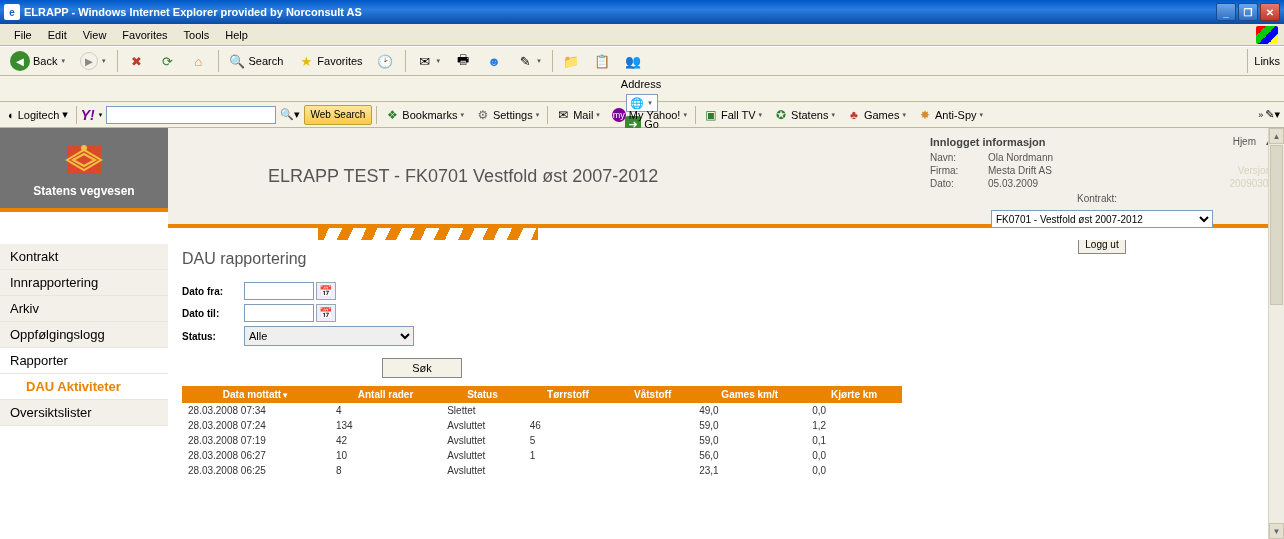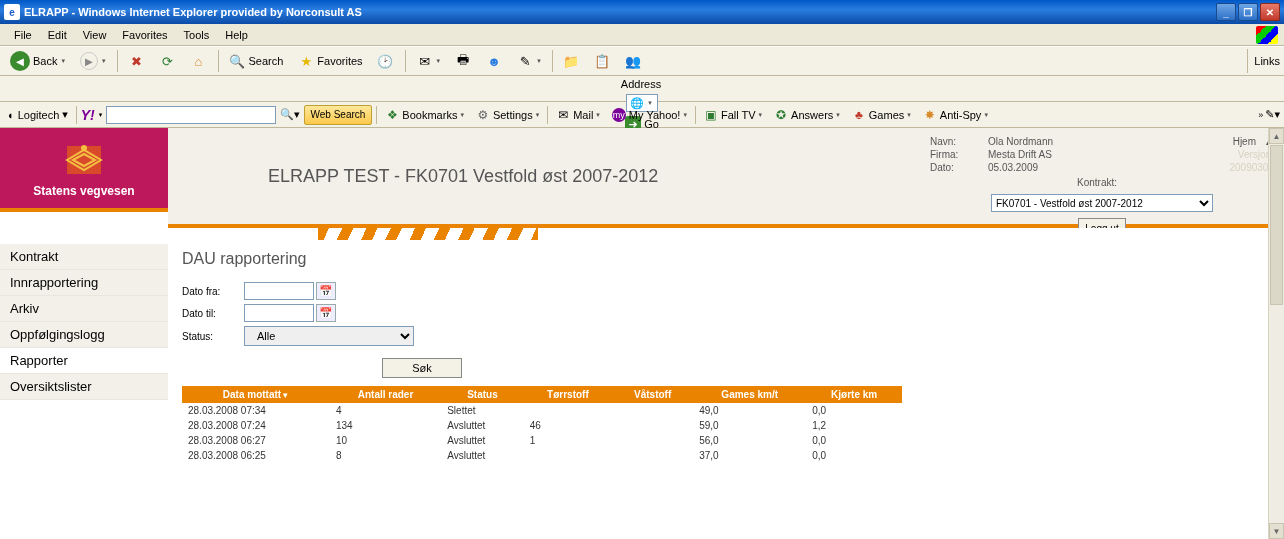--- a/index.html
+++ b/index.html
@@ -44,21 +44,21 @@
 .y-bar .item .ic{width:14px;height:14px;font-size:12px;display:flex;align-items:center;justify-content:center;}
 .y-bar .item .dd{font-size:7px;color:#555;}
 .y-bar .vsep{width:1px;height:18px;background:#c0b89c;}
 
 
 .page { background:#fff; height:calc(539px - 24px - 22px - 30px - 26px - 26px); overflow:hidden; position:relative;}
 .page-inner { display:flex; height:100%; }
 
 
 .side-col { width:168px; flex:0 0 168px; }
-.brand-block{ background:#be185d; color:#fff; text-align:center; padding:14px 16px 10px;}
+.brand-block{ background:#737373; color:#fff; text-align:center; padding:14px 16px 10px;}
 .brand-block svg { margin:0 auto; display:block;}
 .brand-block .bname{ font-size:12px; font-weight:bold; margin-top:6px;}
 .orange-line{ height:4px; background:#e98300;}
 
 .side-menu { font-size:13px; }
 .side-menu .mi { padding:5px 10px; border-bottom:1px solid #e9e6dd; background:#f2f0e9; cursor:pointer;}
 .side-menu .mi.active { background:#fff;}
 .side-menu .sub { padding:5px 10px 5px 26px; color:#e98300; font-weight:bold; background:#fff; border-bottom:1px solid #e9e6dd; cursor:pointer;}
 
 
@@ -78,24 +78,24 @@
 .info-panel h4{ font-size:11px; font-weight:bold; color:#444; margin-bottom:4px;}
 
 .orange-line2{ height:4px; background:#e98300;}
 .hatch2{ height:12px; background:#fff; position:relative; overflow:hidden;}
 .hatch2::after{content:"";position:absolute;left:150px;top:0;width:220px;height:12px;
   background:repeating-linear-gradient(115deg,#e98300 0 10px,#fff 10px 22px);}
 
 .content{ padding:10px 14px;}
 .content h3{ font-size:16px; font-weight:normal; color:#555; margin-bottom:14px;}
 .form-row{ display:flex; align-items:center; margin-bottom:4px;}
-.form-row label{ width:62px; font-weight:normal; font-size:10px;}
+.form-row label{ width:62px; font-weight:bold; font-size:10px;}
 .form-row input[type=text]{ width:70px; height:18px; border:1px solid #7f9db9;}
 .form-row .cal{ width:20px;height:18px; border:1px solid #9aa; background:#eef; display:flex;align-items:center;justify-content:center; font-size:11px; cursor:pointer; margin-left:2px; color:#36c;}
-.form-row select{ width:170px; height:20px; border:1px solid #7f9db9; font-size:11px;padding-left:8px;}
+.form-row select{ width:170px; height:20px; border:1px solid #7f9db9; font-size:11px;}
 .sok-row{ margin:12px 0 8px 200px;}
 .sok-row button{ width:80px; height:20px; border:1px solid #888; background:#f4f2e7; cursor:pointer; font-size:11px;}
 .total{ font-weight:bold; font-size:10px; margin-top:6px;}
 
 .data-table{ width:720px; border-collapse:collapse; font-size:10px; margin-top:2px;}
 .data-table thead th{ background:#e98300; color:#fff; text-align:center; font-weight:bold; padding:3px 6px;}
 .data-table thead th .sort{ font-size:8px;}
 .data-table tbody td{ padding:2px 6px; color:#333;}
 
 .scrollbar-v{ position:absolute; right:0; top:0; bottom:0; width:16px; background:#efede3; border-left:1px solid #d8d2c0;}
@@ -235,21 +235,21 @@
       <span class="dd">▾</span>
     </div>
   <div class="vsep"></div>
   <div class="item">
       <span class="ic" style="color:#2e7d32;">▣</span>
       <span>Fall TV</span>
       <span class="dd">▾</span>
     </div>
   <div class="item">
       <span class="ic" style="color:#2e7d32;">✪</span>
-      <span>Answers</span>
+      <span>Statens</span>
       <span class="dd">▾</span>
     </div>
   <div class="item">
       <span class="ic" style="color:#c0392b;">♣</span>
       <span>Games</span>
       <span class="dd">▾</span>
     </div>
   <div class="item">
       <span class="ic" style="color:#d98b2b;">✸</span>
       <span>Anti-Spy</span>
@@ -276,30 +276,32 @@
     </div>
     <div class="orange-line"></div>
     <div style="height:14px;background:#fff;"></div>
     <div style="height:18px;"></div>
     <div class="side-menu">
       <div class="mi">Kontrakt</div>
       <div class="mi">Innrapportering</div>
       <div class="mi">Arkiv</div>
       <div class="mi">Oppfølgingslogg</div>
       <div class="mi active">Rapporter</div>
+      <div class="sub">DAU Aktiviteter</div>
       <div class="mi">Oversiktslister</div>
     </div>
   </div>
 
   <div class="main-col">
     <div class="topstrip">
       <div class="titlearea">
         <h2>ELRAPP TEST - FK0701 Vestfold øst 2007-2012</h2>
       </div>
       <div class="info-panel">
+        <h4>Innlogget informasjon</h4>
         <span class="home">Hjem</span>
         <span class="up">▲</span>
         <div class="line">
               <span class="lbl">Navn:</span>
               <span>Ola Nordmann</span>
             </div>
         <div class="line">
               <span class="lbl">Firma:</span>
               <span>Mesta Drift AS</span>
               <span class="faded" style="margin-left:auto">Versjon:</span>
@@ -364,35 +366,44 @@
               <tr>
                 <td>28.03.2008 07:24</td>
                 <td>134</td>
                 <td>Avsluttet</td>
                 <td>46</td>
                 <td></td>
                 <td>59,0</td>
                 <td>1,2</td>
               </tr>
               <tr>
+                <td>28.03.2008 07:19</td>
+                <td>42</td>
+                <td>Avsluttet</td>
+                <td>5</td>
+                <td></td>
+                <td>59,0</td>
+                <td>0,1</td>
+              </tr>
+              <tr>
                 <td>28.03.2008 06:27</td>
                 <td>10</td>
                 <td>Avsluttet</td>
                 <td>1</td>
                 <td></td>
                 <td>56,0</td>
                 <td>0,0</td>
               </tr>
               <tr>
                 <td>28.03.2008 06:25</td>
                 <td>8</td>
                 <td>Avsluttet</td>
                 <td></td>
                 <td></td>
-                <td>37,0</td>
+                <td>23,1</td>
                 <td>0,0</td>
               </tr>
             </tbody>
       </table>
     </div>
   </div>
  </div>
  <div class="scrollbar-v">
    <div class="upb">▲</div>
    <div class="thumb"></div>

